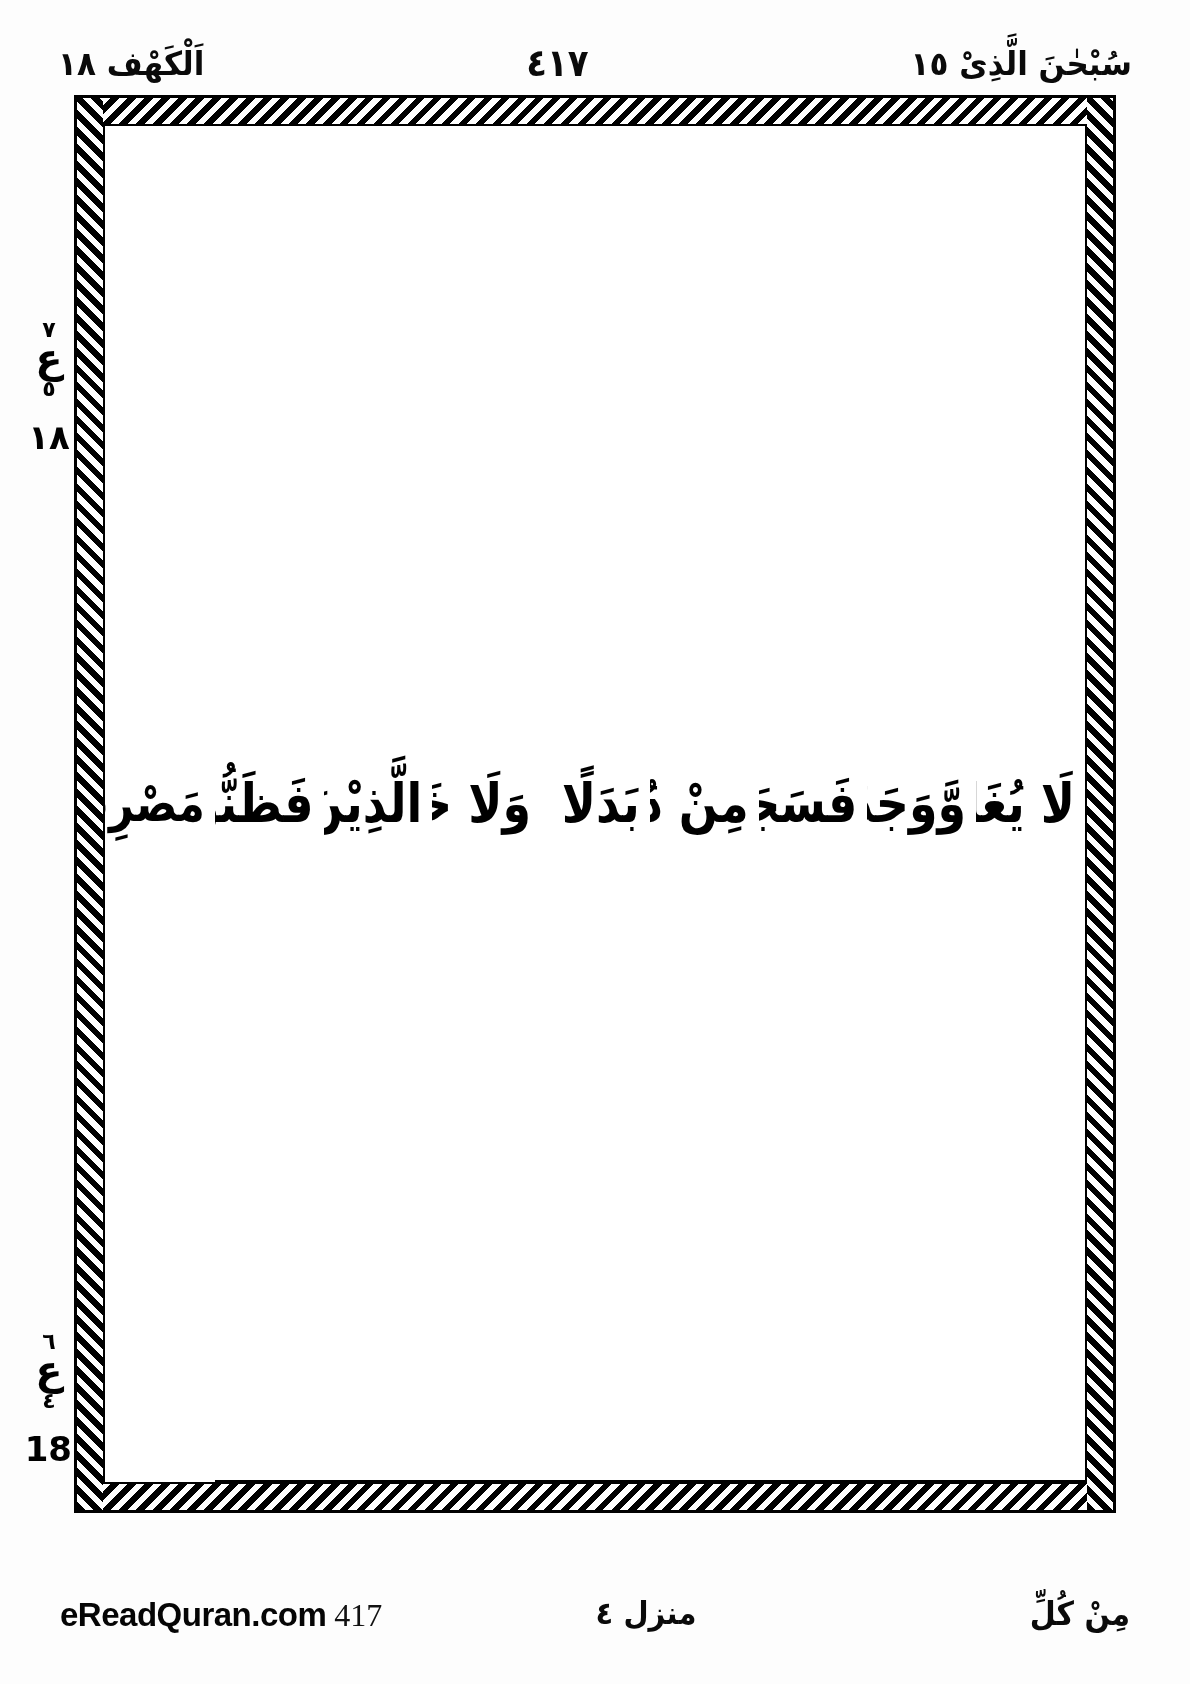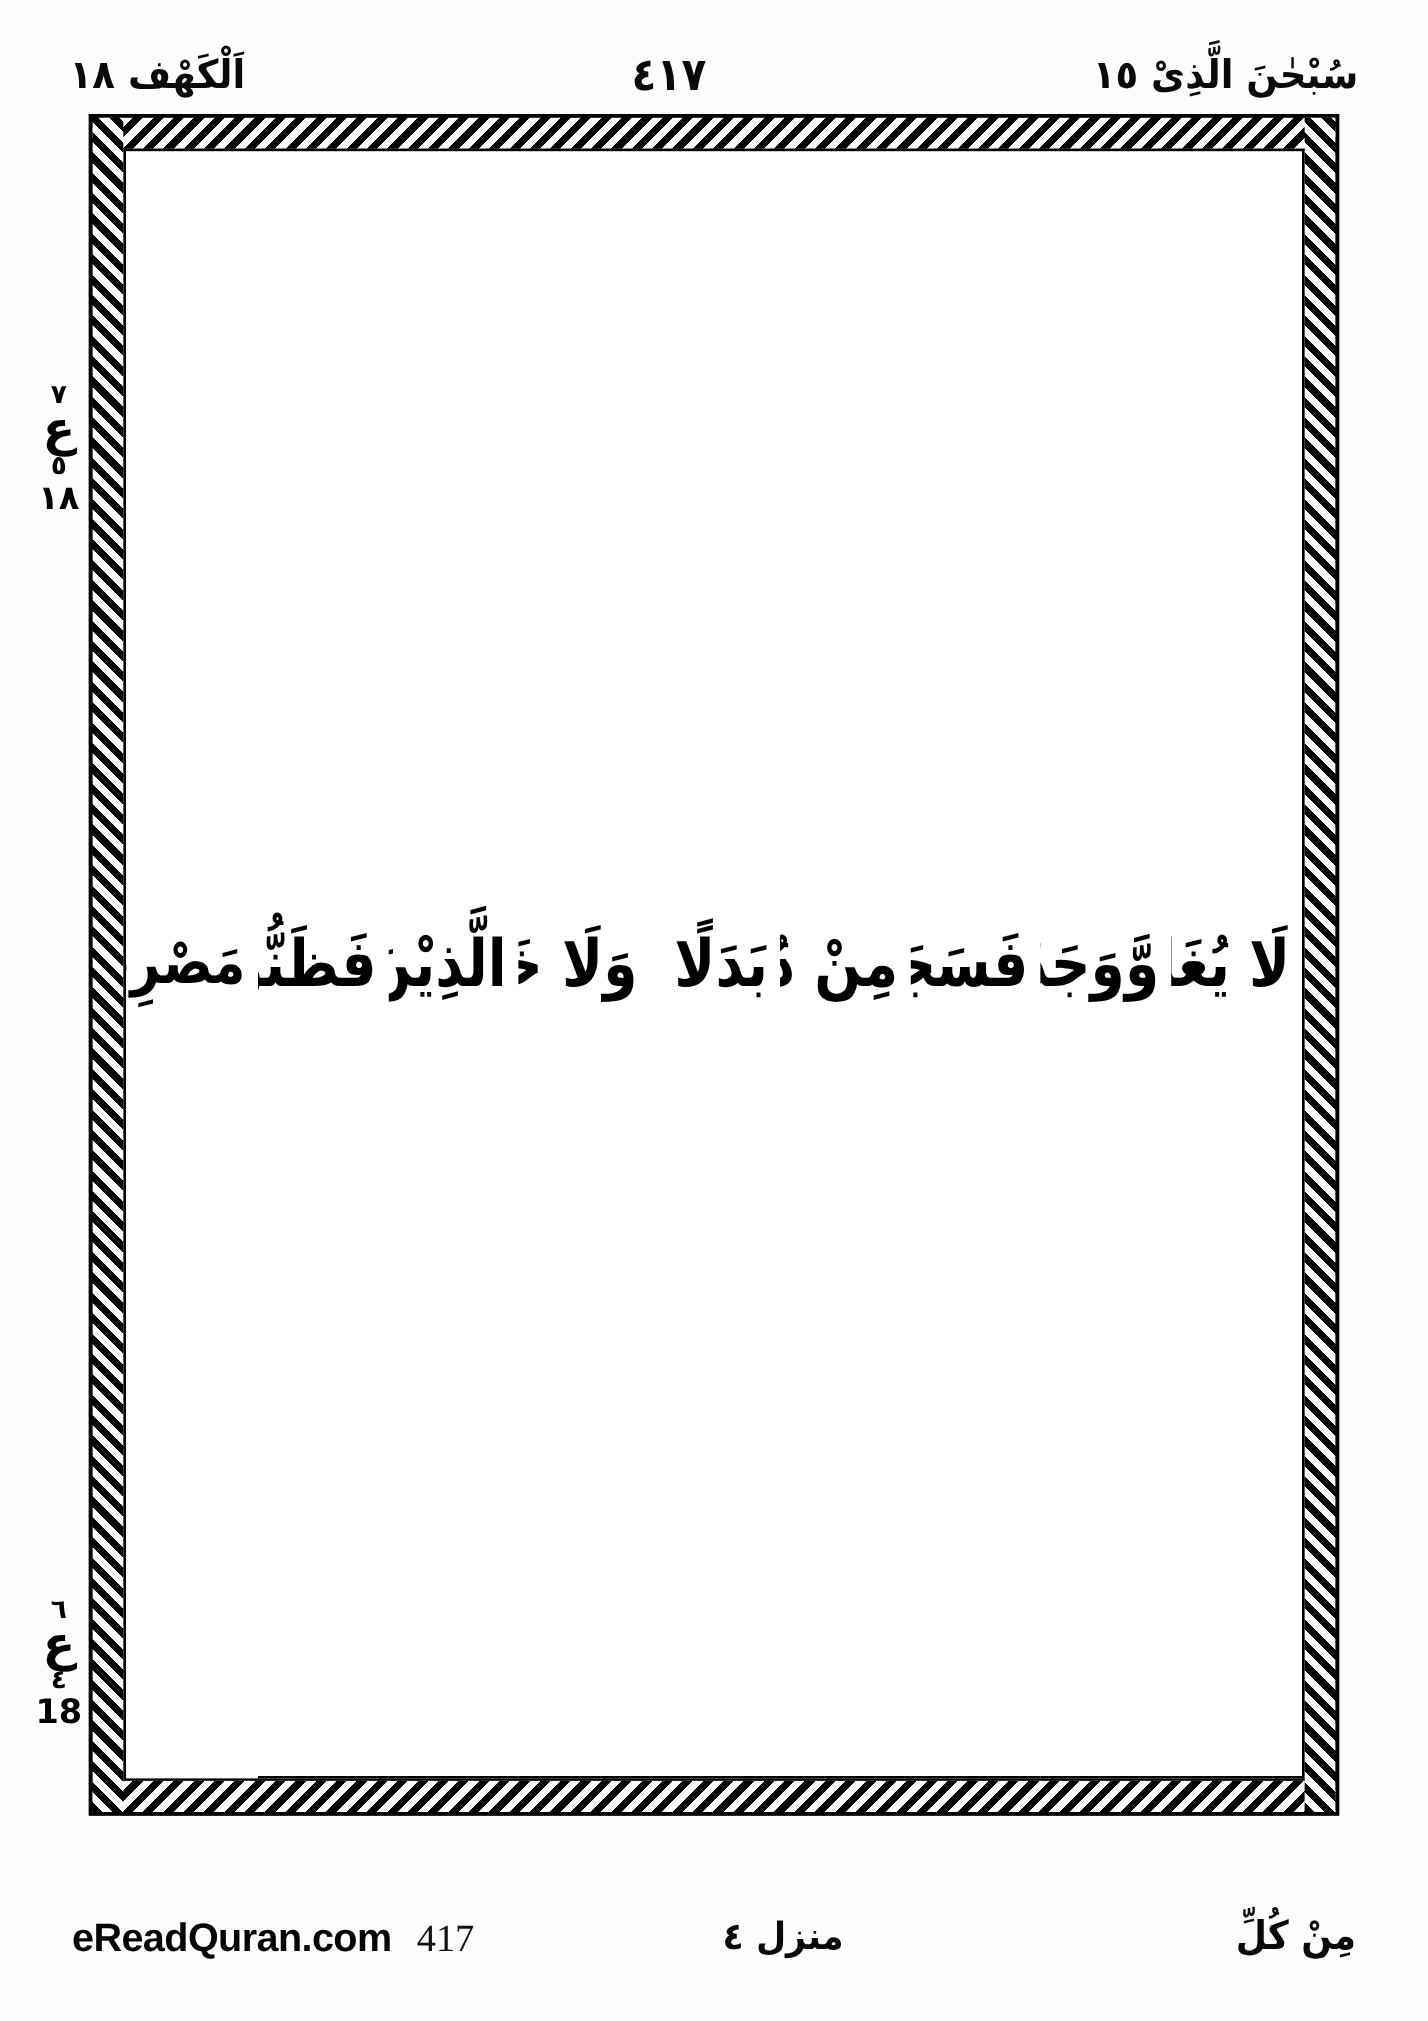--- a/index.html
+++ b/index.html
@@ -154,21 +154,21 @@
     line-height: 1.05;
   }
   .ruku-top { top: 318px; }
   .ruku-bottom { top: 1330px; }
   .ruku .num-small { font-size: 22px; display: block; }
   .ruku .glyph {
     font-size: 40px;
     display: block;
     margin: -4px 0 -2px 0;
   }
-  .ruku .num-big { font-size: 28px; display: block; }
+  .ruku .num-big { font-size: 34px; display: block; margin-top: 20px; }
 
   
   .footer {
     position: absolute;
     left: 60px;
     right: 60px;
     top: 1596px;
     height: 60px;
     display: flex;
     align-items: flex-start;
@@ -188,21 +188,21 @@
     font-weight: 700;
     font-size: 29px;
     white-space: nowrap;
     color: #0a0a0a;
     transform: scaleY(1.08);
     margin-right: 120px;
   }
   .footer-right {
     display: flex;
     align-items: baseline;
-    gap: 21px;
+    gap: 8px;
     direction: ltr;
   }
   .brand {
     font-family: "Liberation Sans", sans-serif;
     font-weight: 700;
     font-size: 33px;
     letter-spacing: -0.5px;
     color: #050505;
     white-space: nowrap;
   }

